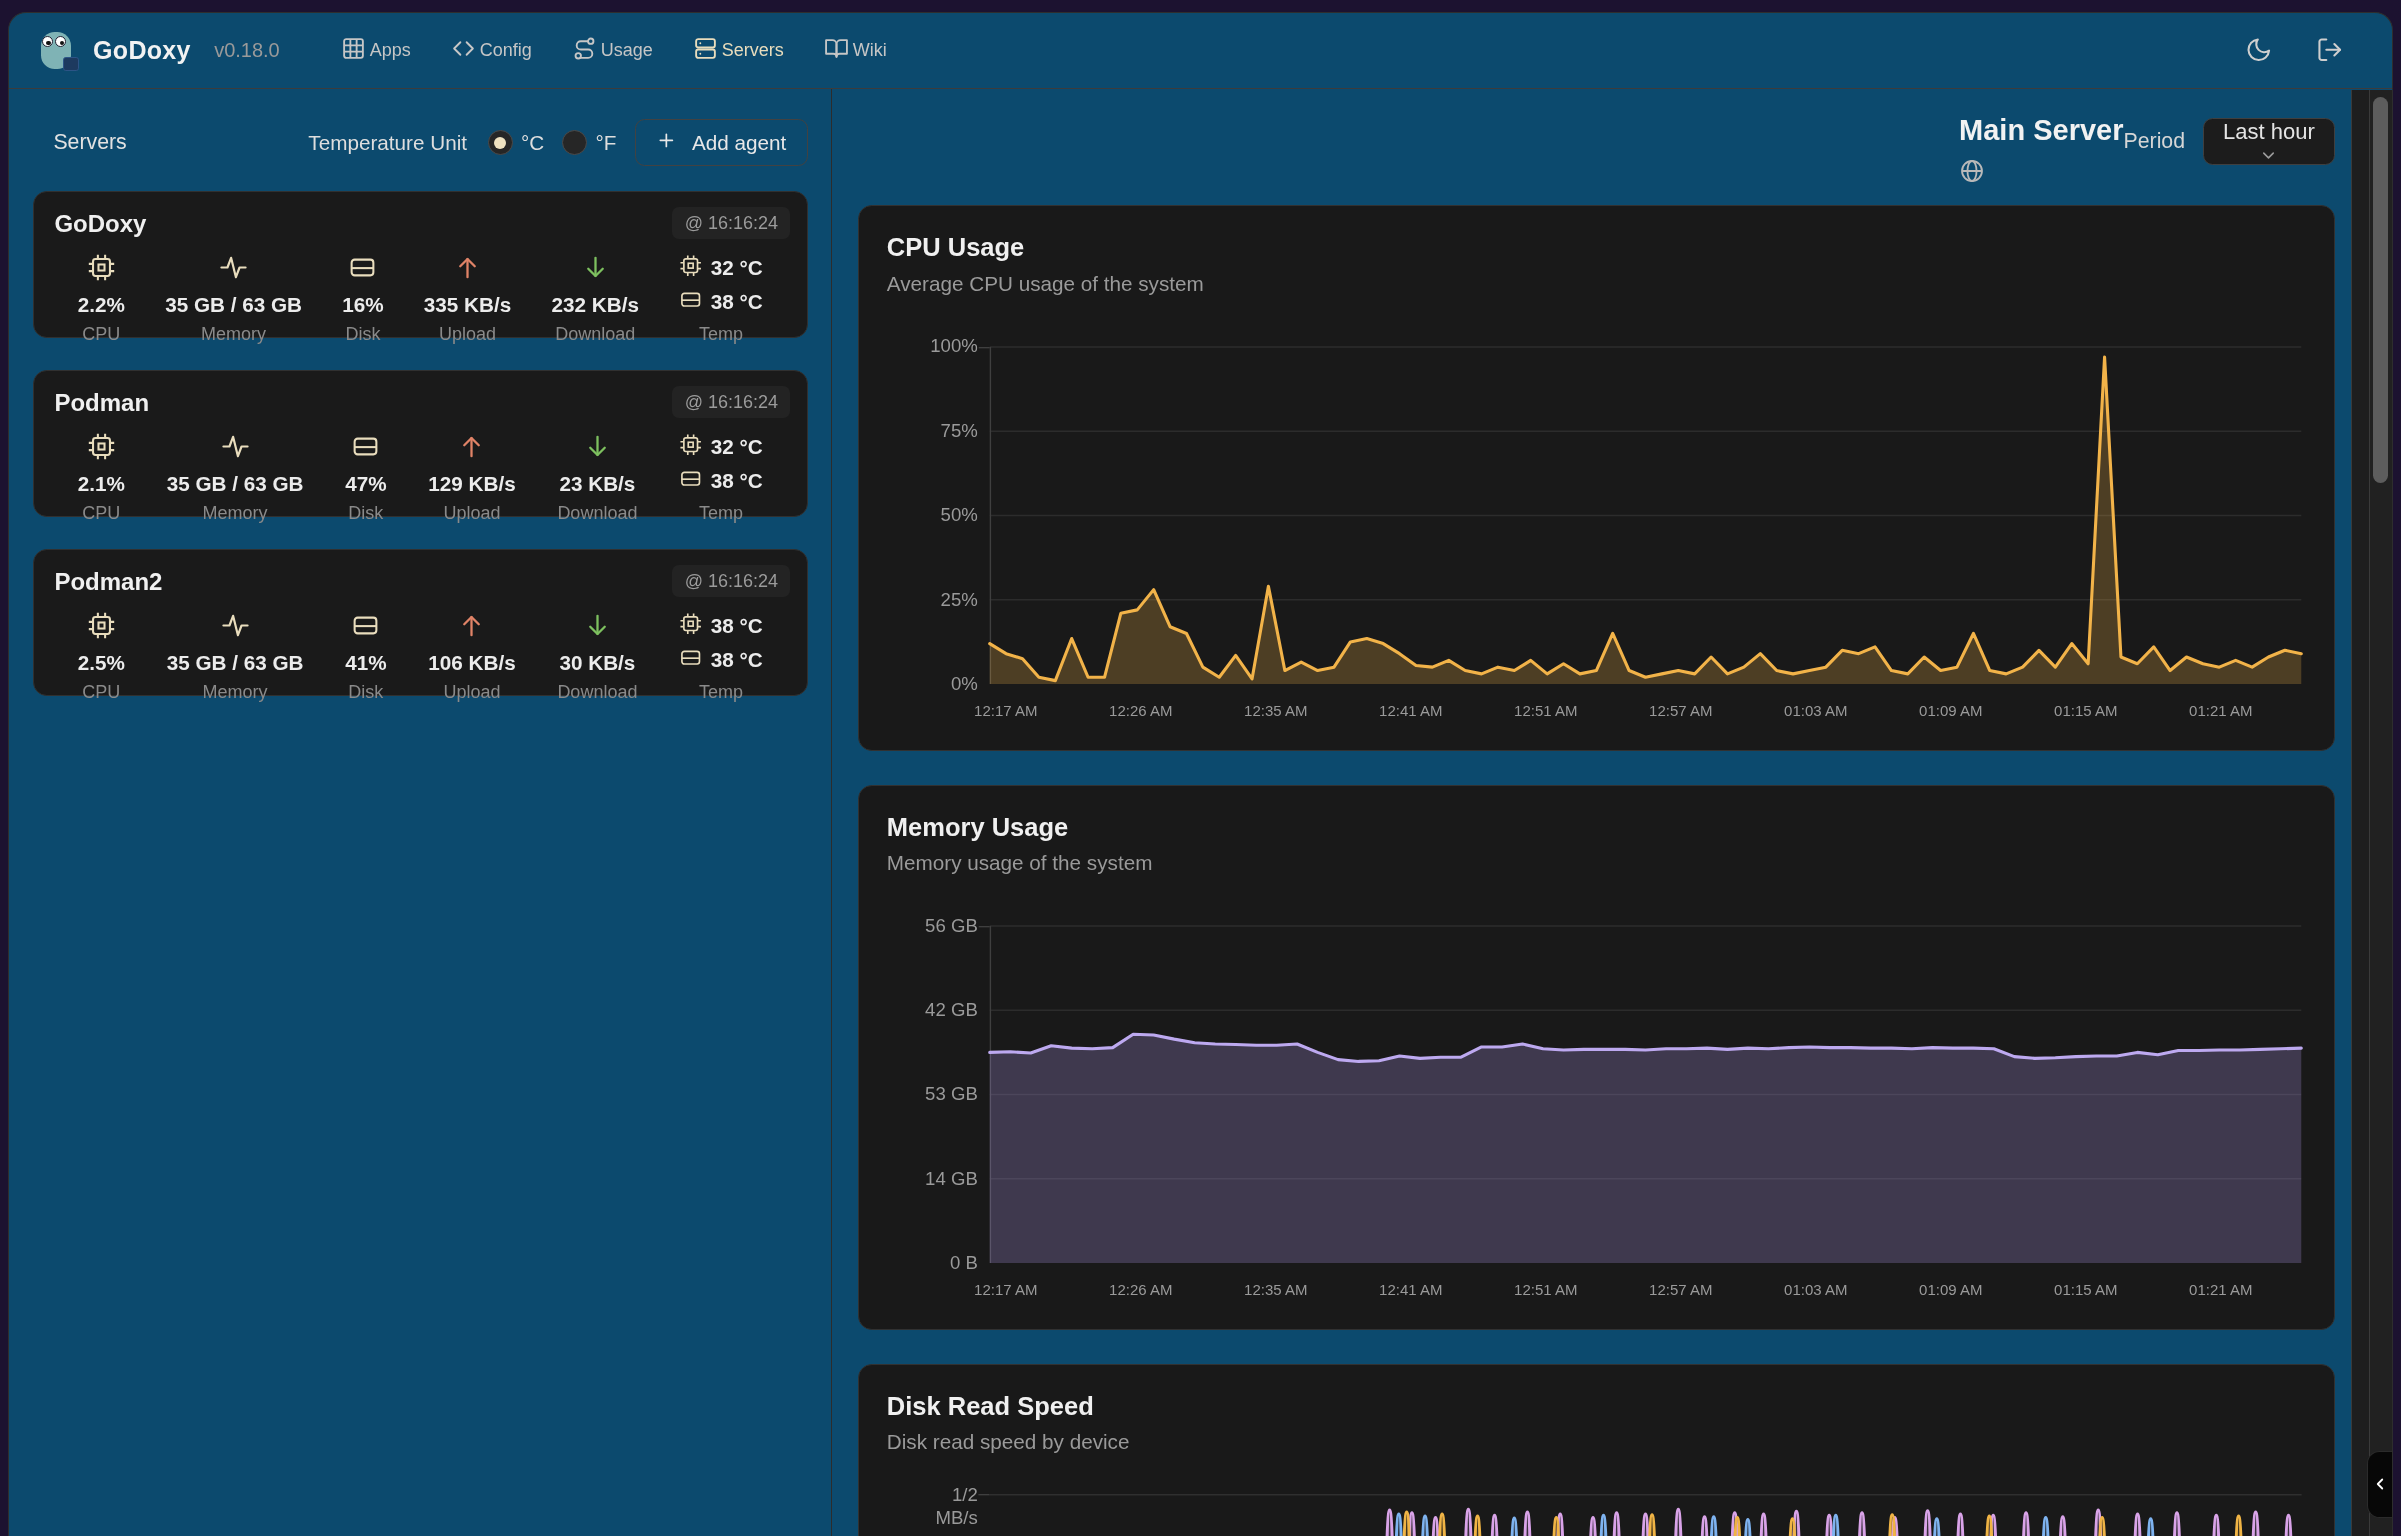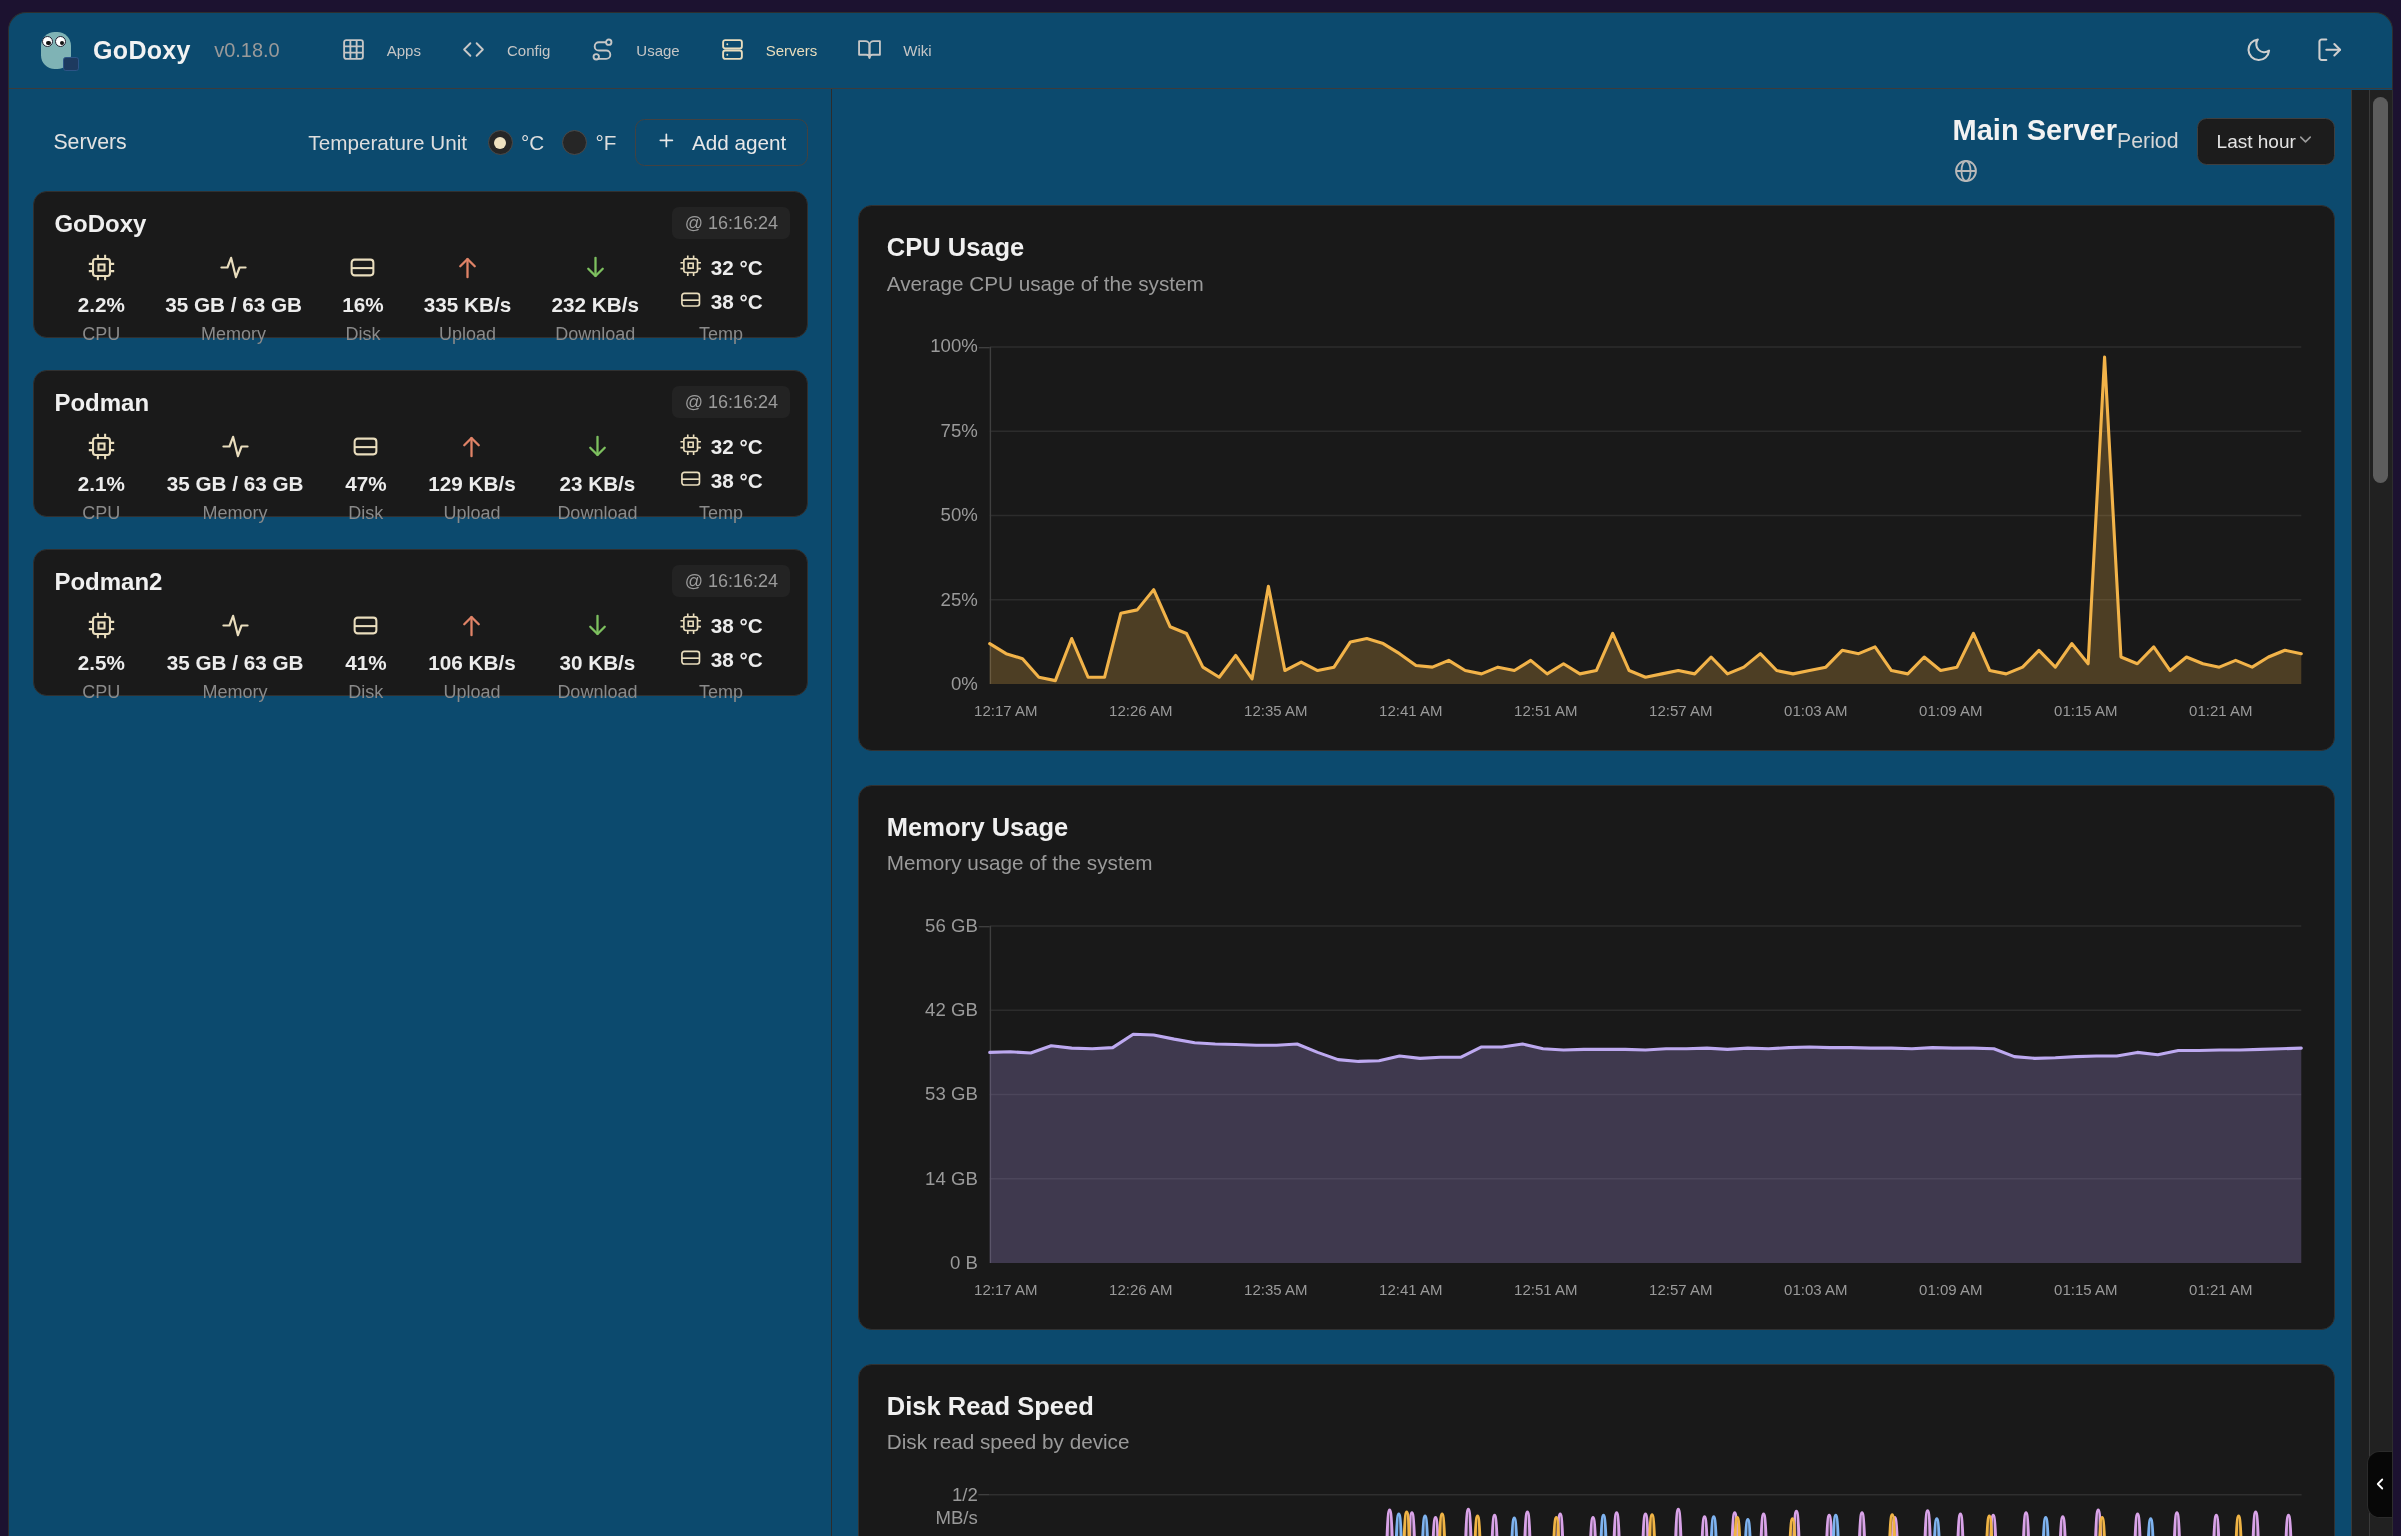--- a/index.html
+++ b/index.html
@@ -11,21 +11,21 @@
          border-radius:18px 18px 0 0; overflow:hidden; }
 
   
   .navbar { height:76px; display:flex; align-items:center; padding:0 30px;
             border-bottom:1.4px solid #3c3c3c; }
   .brand { display:flex; align-items:center; gap:13.8px; cursor:pointer; }
   .logo { width:40px; height:40px; position:relative; }
   .brand-name { font-size:25px; font-weight:700; color:#f2f2f2; letter-spacing:0.3px; }
   .brand-ver { font-size:20px; color:#9a9a9a; margin-left:9.6px; }
   .nav-items { display:flex; align-items:center; gap:40px; margin-left:61px; }
-  .nav-item { display:flex; align-items:center; gap:21px; font-size:15px; color:#c6c6c6; cursor:pointer; }
+  .nav-item { display:flex; align-items:center; gap:4px; font-size:18px; color:#c6c6c6; cursor:pointer; }
   .nav-item svg { width:25px; height:25px; stroke:#c6c6c6; }
   .nav-item.active { color:#e9ddbd; }
   .nav-item.active svg { stroke:#e9ddbd; }
   .nav-spacer { flex:1; }
   .nav-actions { display:flex; align-items:center; gap:44px; padding-right:18px; }
   .nav-actions svg { width:27.5px; height:27.5px; stroke:#cfcfcf; cursor:pointer; }
 
   .content { display:flex; height:calc(100% - 76px); }
 
   
@@ -68,21 +68,21 @@
   
   .main { flex:1; padding:25px 66px 0 26px; position:relative; }
   .main-header { display:flex; justify-content:flex-end; align-items:flex-start; }
   .main-title { font-size:29px; font-weight:700; color:#f2f2f2; }
   .globe { margin-top:11px; }
   .globe svg { width:26px; height:26px; stroke:#b9b9b9; }
   .period { display:flex; align-items:center; gap:18px; margin-top:4.1px; }
   .period-label { font-size:21.3px; color:#d6d6d6; }
   .period-select { display:flex; align-items:center; background:#1c1c1c;
                    border:1.4px solid #3f3f3f; border-radius:9.6px; height:47px; padding:0 19px;
-                   font-size:19px; color:#e4e4e4; cursor:pointer; }
+                   font-size:22px; color:#e4e4e4; cursor:pointer;flex-direction:column; }
   .period-select svg { width:19px; height:19px; stroke:#9a9a9a; }
 
   .chart-card { border:1.4px solid #313131; border-radius:13.8px; background:#191919;
                 padding:26px 32px 0 27.5px; margin-top:19px; }
   .chart-card + .chart-card { margin-top:34px; }
   .cc-title { font-size:25.5px; font-weight:600; color:#f0f0f0; line-height:30px; }
   .cc-sub { font-size:20.7px; color:#9a9a9a; line-height:26px; margin-top:8.3px; }
   .chart { position:relative; margin-left:102px; margin-top:50px; width:1313px; height:337px; }
   .chart svg.plot { position:absolute; inset:0; overflow:visible; }
   .ytick { position:absolute; right:calc(100% + 11px); width:90px; text-align:right;

